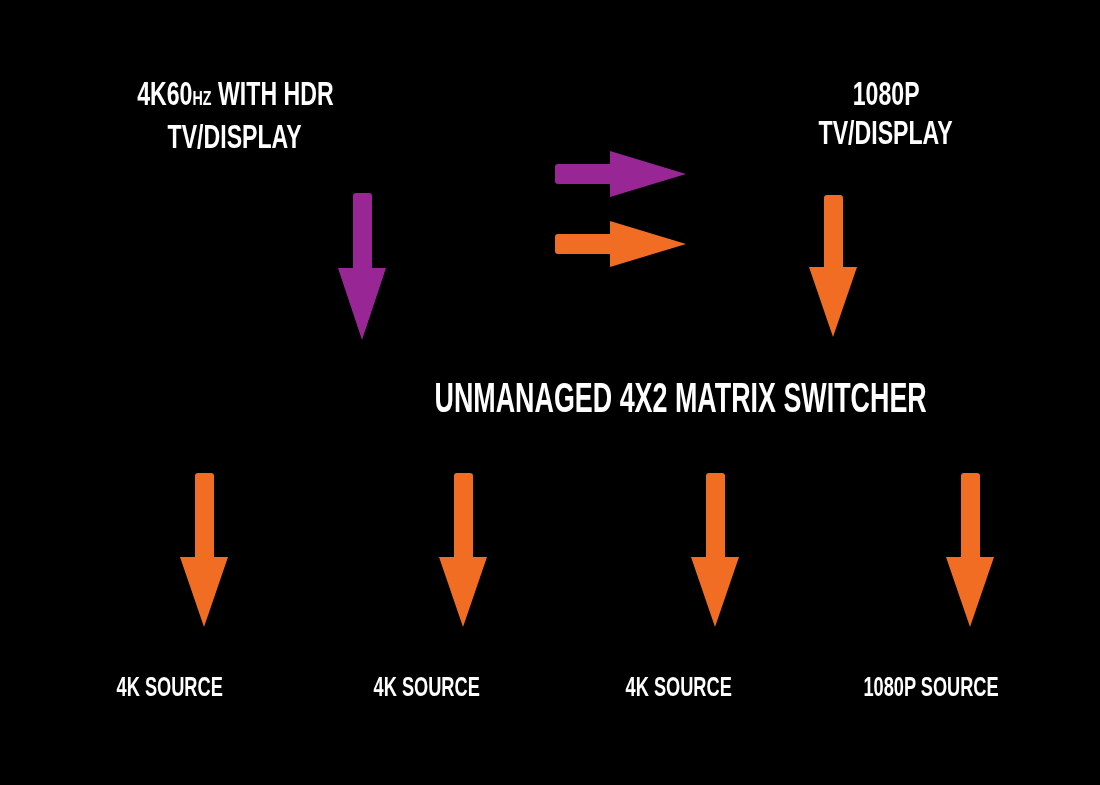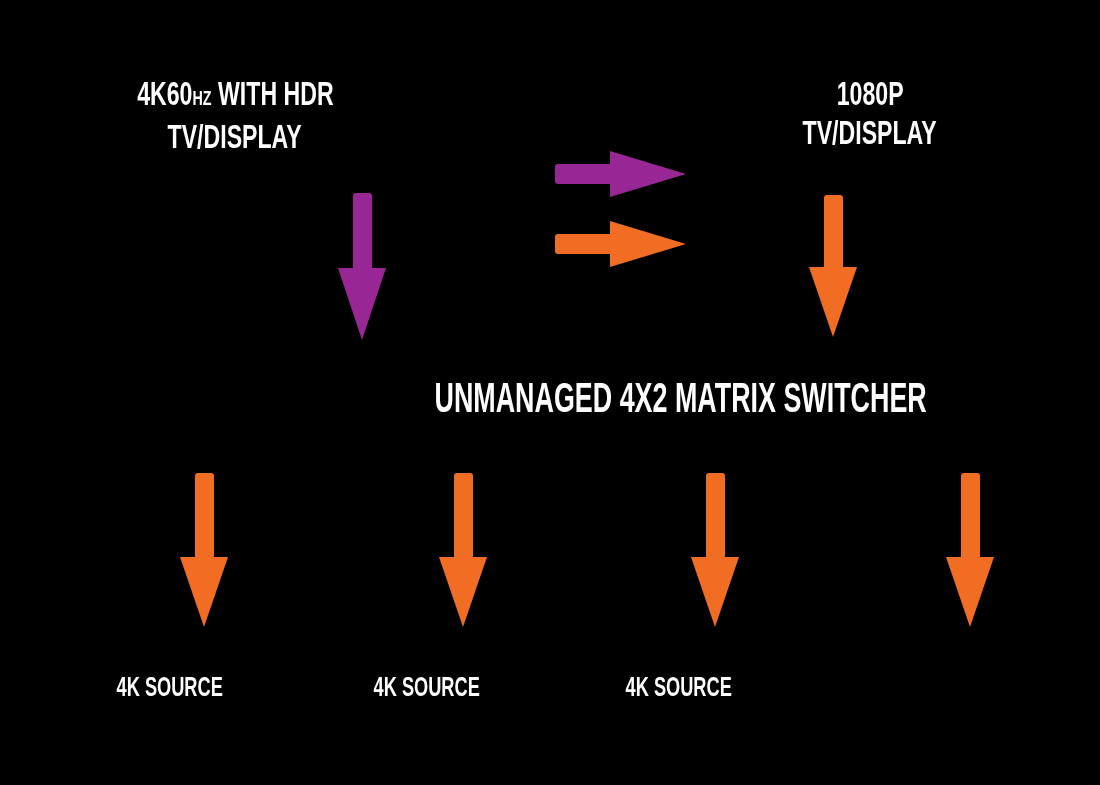--- a/index.html
+++ b/index.html
@@ -93,21 +93,21 @@
 </head>
 <body style="background: rgb(0, 0, 0);">
 
 <div class="canvas">
 
   <div class="label display-label" style="left:75px; top:74px; width:320px;">
     <div class="condense"><span>4K60</span><span class="small">HZ</span><span> WITH HDR</span></div><br>
     <div class="condense">TV/DISPLAY</div>
   </div>
 
-  <div class="label display-label" style="left:720px; top:74px; width:300px;">
+  <div class="label display-label" style="left:736px; top:74px; width:300px;">
     <div class="condense">1080P</div><br>
     <div class="condense">TV/DISPLAY</div>
   </div>
 
   <div class="arrow-down purple" style="left:338px; top:193px; height:147px;">
     <div class="shaft"></div>
     <div class="head"></div>
   </div>
 
   <div class="arrow-down orange" style="left:809px; top:195px; height:142px;">
@@ -148,14 +148,17 @@
 
   <div class="label source-label" style="left:40px; top:668px; width:260px;">
     <div class="condense" style="transform:scaleX(0.65);">4K SOURCE</div>
   </div>
   <div class="label source-label" style="left:297px; top:668px; width:260px;">
     <div class="condense" style="transform:scaleX(0.65);">4K SOURCE</div>
   </div>
   <div class="label source-label" style="left:549px; top:668px; width:260px;">
     <div class="condense" style="transform:scaleX(0.65);">4K SOURCE</div>
   </div>
+  <div class="label source-label" style="left:801px; top:668px; width:260px;">
+    <div class="condense" style="transform:scaleX(0.65);">1080P SOURCE</div>
+  </div>
 
 </div>
 
 </body></html>

